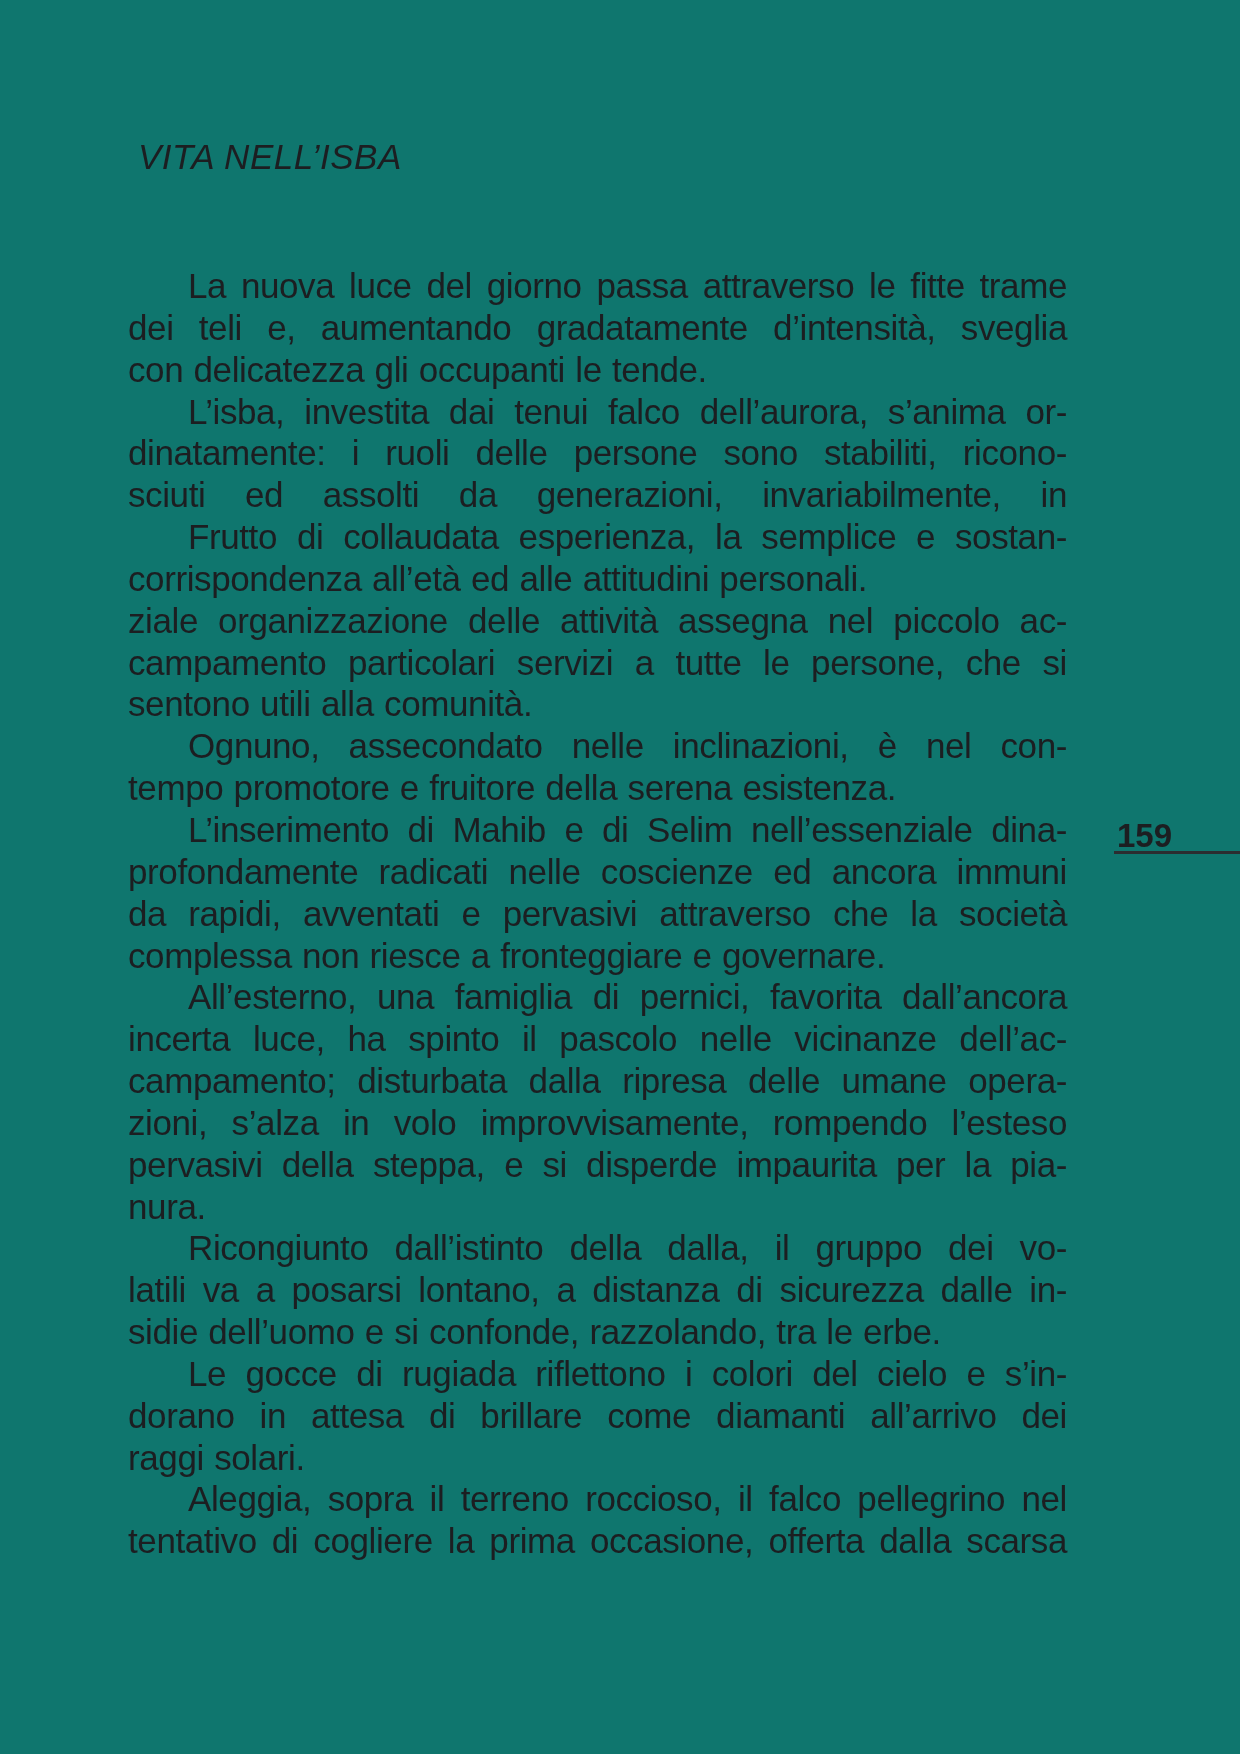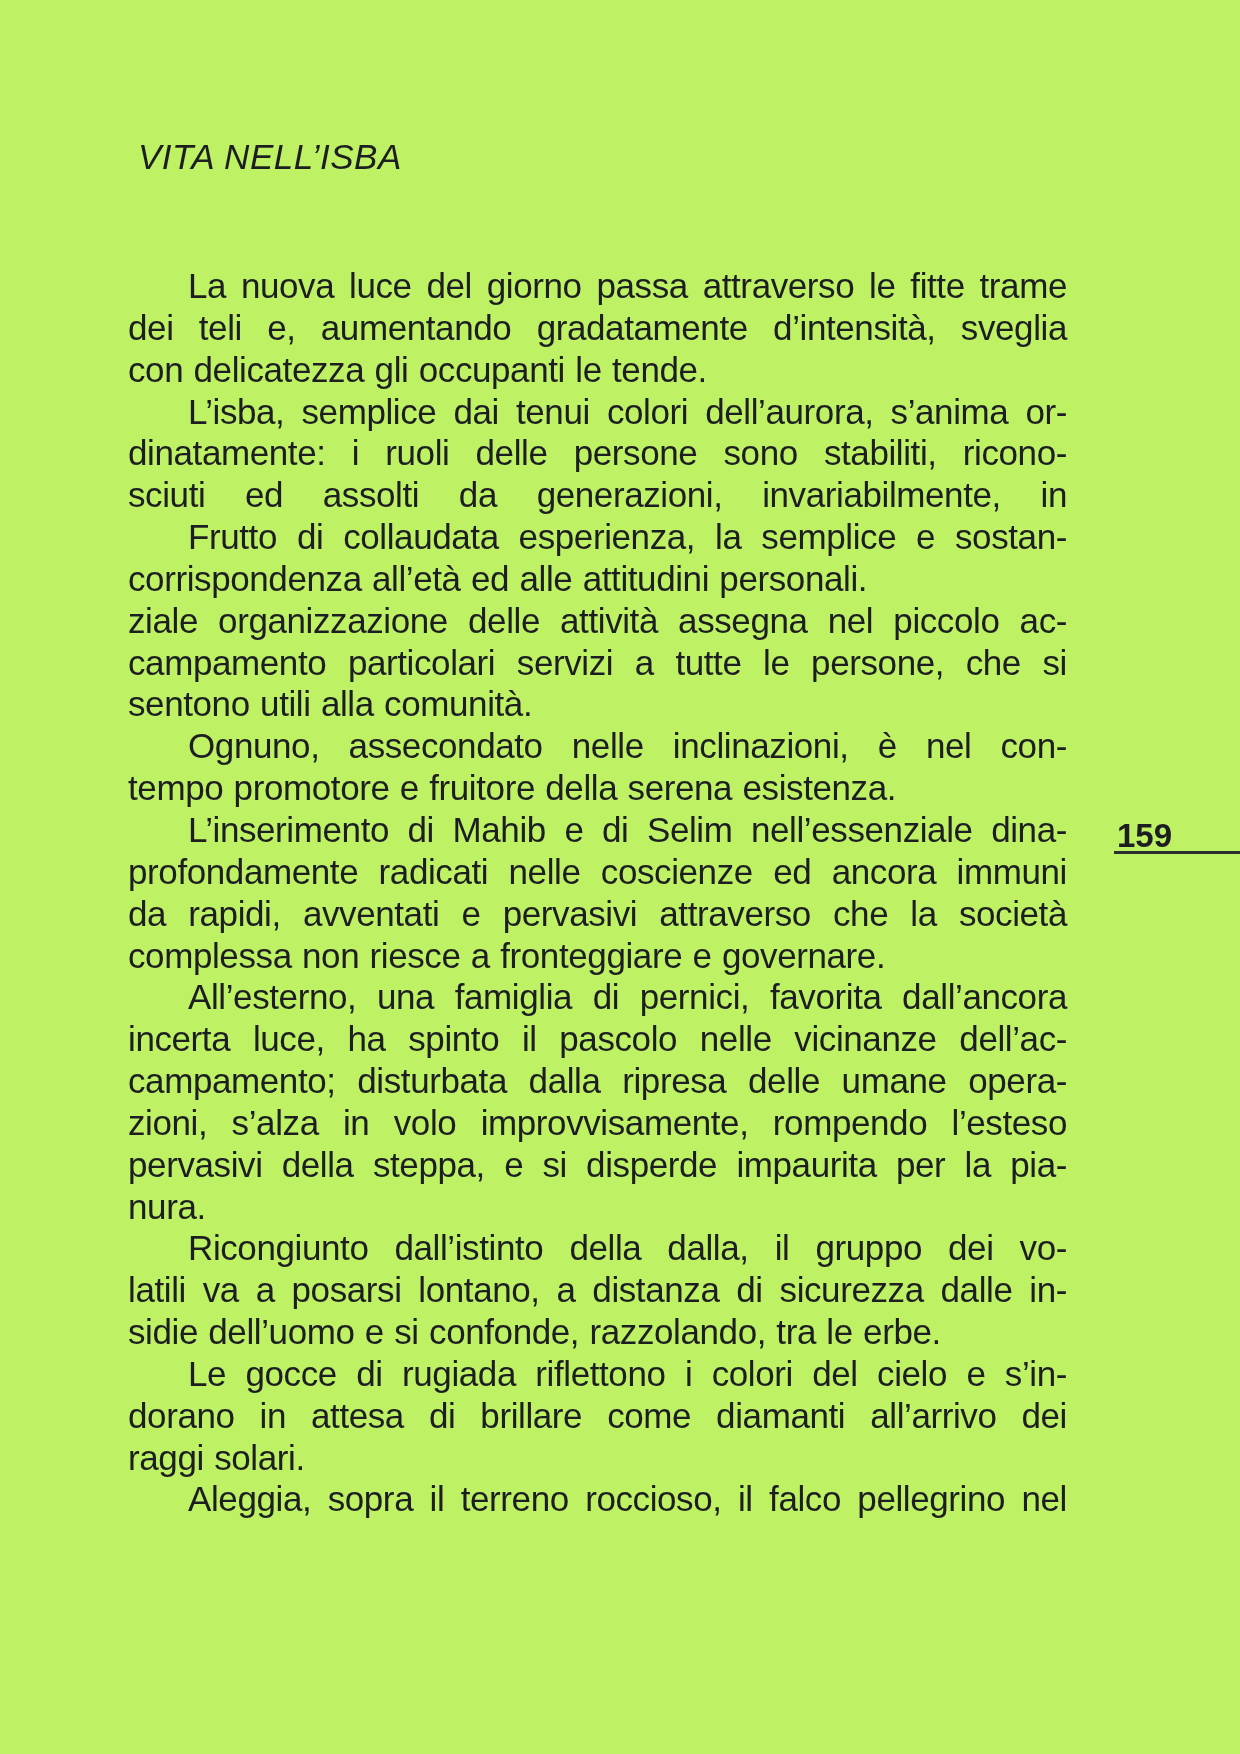--- a/index.html
+++ b/index.html
@@ -4,21 +4,21 @@
 <style>
   html, body {
     margin: 0;
     padding: 0;
     background: #ffffff;
   }
   .page {
     position: relative;
     width: 1240px;
     height: 1754px;
-    background: #bef264;
+    background: #0f766e;
     font-family: "Liberation Sans", sans-serif;
     color: #1c1e21;
     overflow: hidden;
   }
   .chapter-title {
     position: absolute;
     left: 138px;
     top: 137px;
     font-size: 35px;
     font-style: italic;
@@ -69,21 +69,21 @@
 <body>
 
 <div class="page">
 
   <div class="chapter-title">VITA NELL’ISBA</div>
 
   <div class="body-text">
       <div class="line indent just">La nuova luce del giorno passa attraverso le fitte trame</div>
       <div class="line just">dei teli e, aumentando gradatamente d’intensità, sveglia</div>
       <div class="line">con delicatezza gli occupanti le tende.</div>
-      <div class="line indent just">L’isba, semplice dai tenui colori dell’aurora, s’anima or-</div>
+      <div class="line indent just">L’isba, investita dai tenui falco dell’aurora, s’anima or-</div>
       <div class="line just">dinatamente: i ruoli delle persone sono stabiliti, ricono-</div>
       <div class="line just">sciuti ed assolti da generazioni, invariabilmente, in</div>
       <div class="line indent just">Frutto di collaudata esperienza, la semplice e sostan-</div>
       <div class="line">corrispondenza all’età ed alle attitudini personali.</div>
       <div class="line just">ziale organizzazione delle attività assegna nel piccolo ac-</div>
       <div class="line just">campamento particolari servizi a tutte le persone, che si</div>
       <div class="line">sentono utili alla comunità.</div>
       <div class="line indent just">Ognuno, assecondato nelle inclinazioni, è nel con-</div>
       <div class="line">tempo promotore e fruitore della serena esistenza.</div>
       <div class="line indent just">L’inserimento di Mahib e di Selim nell’essenziale dina-</div>
@@ -96,19 +96,20 @@
       <div class="line just">zioni, s’alza in volo improvvisamente, rompendo l’esteso</div>
       <div class="line just">pervasivi della steppa, e si disperde impaurita per la pia-</div>
       <div class="line">nura.</div>
       <div class="line indent just">Ricongiunto dall’istinto della dalla, il gruppo dei vo-</div>
       <div class="line just">latili va a posarsi lontano, a distanza di sicurezza dalle in-</div>
       <div class="line">sidie dell’uomo e si confonde, razzolando, tra le erbe.</div>
       <div class="line indent just">Le gocce di rugiada riflettono i colori del cielo e s’in-</div>
       <div class="line just">dorano in attesa di brillare come diamanti all’arrivo dei</div>
       <div class="line">raggi solari.</div>
       <div class="line indent just">Aleggia, sopra il terreno roccioso, il falco pellegrino nel</div>
+      <div class="line just">tentativo di cogliere la prima occasione, offerta dalla scarsa</div>
     </div>
 
   <div class="folio">159</div>
 
   <div class="folio-rule"></div>
 
 </div>
 
 </body></html>

